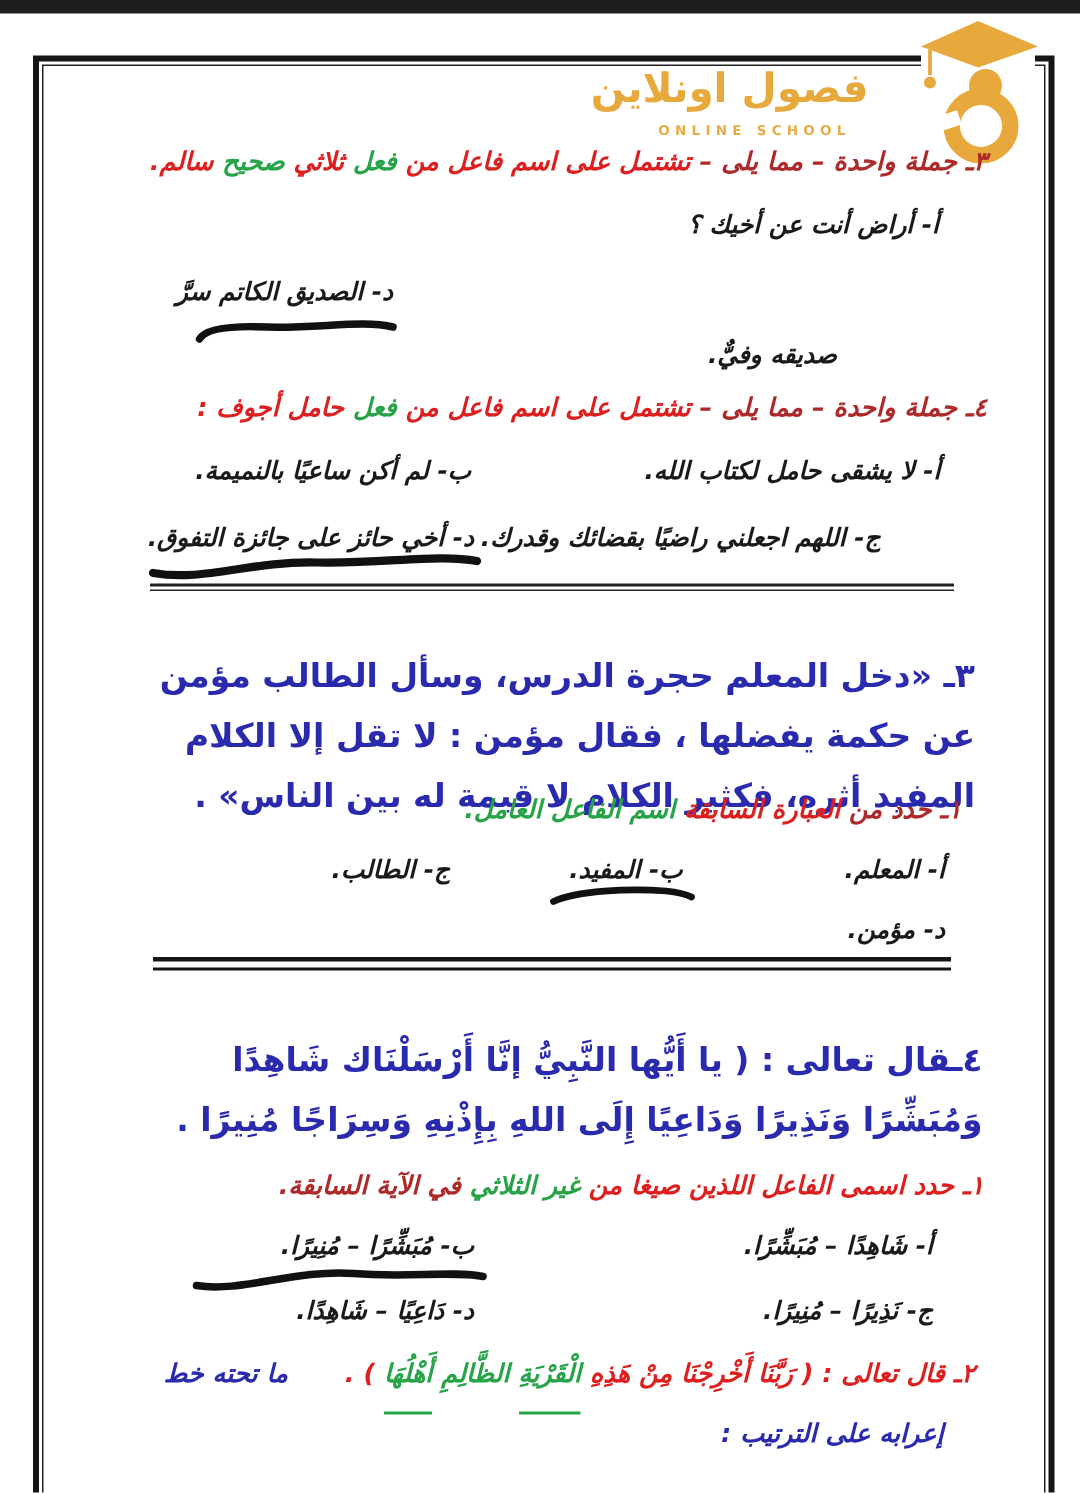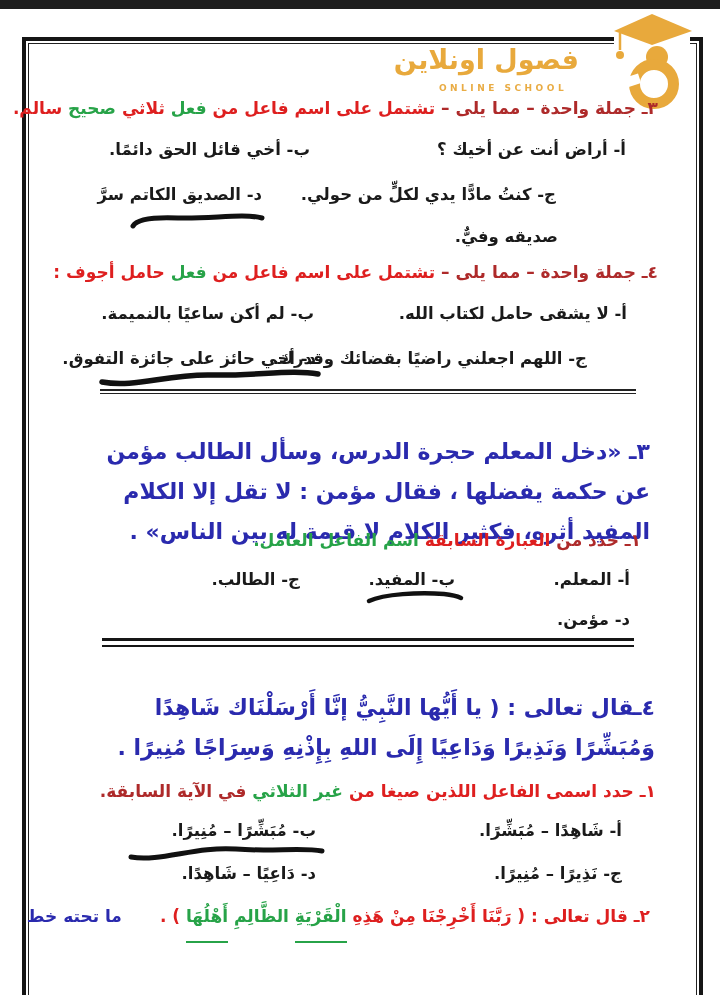--- a/index.html
+++ b/index.html
@@ -4,21 +4,21 @@
 <style>
   html,body{margin:0;padding:0;}
   body{width:720px;height:995px;overflow:hidden;background:#fff;
        font-family:"DejaVu Sans", sans-serif;}
   .page{position:relative;width:720px;height:719px;background:#fff;border-radius:24px;}
   .topbar{position:absolute;left:0;top:0;width:720px;height:9px;background:#1e1e1e;}
   .frame-outer{position:absolute;left:22px;top:37px;width:681px;height:1000px;
                border:4px solid #151515;box-sizing:border-box;}
   .frame-inner{position:absolute;left:2px;top:2px;right:2px;bottom:2px;
                border:1.5px solid #222;}
-  .abs{position:absolute;white-space:nowrap;direction:rtl;font-weight:bold;}
+  .abs{position:absolute;white-space:nowrap;direction:rtl;font-weight:bold;font-style:italic;}
   .hdr{font-size:17px;}
   .opt{font-size:16.5px;color:#1a1a1a;}
   .para{position:absolute;direction:rtl;font-weight:bold;font-size:22px;
         color:#2A2AAE;text-align:right;line-height:40px;}
   .red{color:#DE1F1F}.dred{color:#AE2A2A}.grn{color:#27A348}
   .blu{color:#2A2AAE}
   .u{border-bottom:2px solid currentColor;padding-bottom:15px;}
   .gap{margin-right:38px;}
   .divider1{position:absolute;top:389px;left:100px;width:536px;height:5px;
             border-top:2px solid #222;border-bottom:1px solid #222;box-sizing:border-box;}
@@ -50,22 +50,20 @@
     <line x1="10" y1="19" x2="10" y2="36" stroke="#E8A93C" stroke-width="2.5"></line>
     <circle cx="10" cy="41" r="4" fill="#E8A93C"></circle>
     <circle cx="47" cy="43" r="11" fill="#E8A93C"></circle>
     <circle cx="44" cy="70" r="19.5" fill="none" stroke="#E8A93C" stroke-width="11"></circle>
     <rect x="13" y="62" width="17" height="10" fill="#ffffff" transform="rotate(-18 21 67)"></rect>
   </svg>
 
   <div class="abs hdr" style="top:98px;right:62px;"><span class="dred">٣ـ جملة واحدة – مما يلى – </span><span class="red">تشتمل على اسم فاعل من </span><span class="grn">فعل </span><span class="red">ثلاثي </span><span class="grn">صحيح </span><span class="red">سالم.</span></div>
 
   <div class="abs opt" style="top:140px;right:94px;">أ- أراض أنت عن أخيك ؟</div>
-  <div class="abs opt" style="top:140px;right:410px;">ب- أخي قائل الحق دائمًا.</div>
-  <div class="abs opt" style="top:185px;right:164px;">ج- كنتُ مادًّا يدي لكلٍّ من حولي.</div>
   <div class="abs opt" style="top:185px;right:458px;">د- الصديق الكاتم سرَّ</div>
   <div class="abs opt" style="top:227px;right:162px;">صديقه وفيٌّ.</div>
 
   <svg class="mark" style="left:128px;top:209px;" width="140" height="22" viewBox="0 0 140 22">
     <path d="M5,17 C9,10 26,8 50,9 C85,10 114,4 134,9" stroke="#111" stroke-width="5" fill="none" stroke-linecap="round"></path>
   </svg>
 
   <div class="abs hdr" style="top:262px;right:62px;"><span class="dred">٤ـ جملة واحدة – مما يلى – </span><span class="red">تشتمل على اسم فاعل من </span><span class="grn">فعل </span><span class="red">حامل أجوف :</span></div>
 
   <div class="abs opt" style="top:304px;right:93px;">أ- لا يشقى حامل لكتاب الله.</div>
@@ -102,14 +100,15 @@
   <div class="abs opt" style="top:821px;right:404px;">ب- مُبَشِّرًا – مُنِيرًا.</div>
   <div class="abs opt" style="top:864px;right:98px;">ج- نَذِيرًا – مُنِيرًا.</div>
   <div class="abs opt" style="top:864px;right:404px;">د- دَاعِيًا – شَاهِدًا.</div>
 
   <svg class="mark" style="left:126px;top:840px;" width="202" height="24" viewBox="0 0 202 24">
     <path d="M5,17 C35,22 70,6 110,9 C145,12 176,7 196,11" stroke="#111" stroke-width="5" fill="none" stroke-linecap="round"></path>
   </svg>
 
   <div class="abs hdr" style="top:906px;right:70px;"><span class="red">٢ـ قال تعالى : ( رَبَّنَا أَخْرِجْنَا مِنْ هَذِهِ </span><span class="grn u">الْقَرْيَةِ</span><span class="grn"> الظَّالِمِ </span><span class="grn u">أَهْلُهَا</span><span class="red"> ) .</span><span class="blu gap">ما تحته خط</span></div>
 
+  <div class="abs hdr blu" style="top:946px;right:91px;">إعرابه على الترتيب :</div>
 
 </div>
 
 </body></html>

